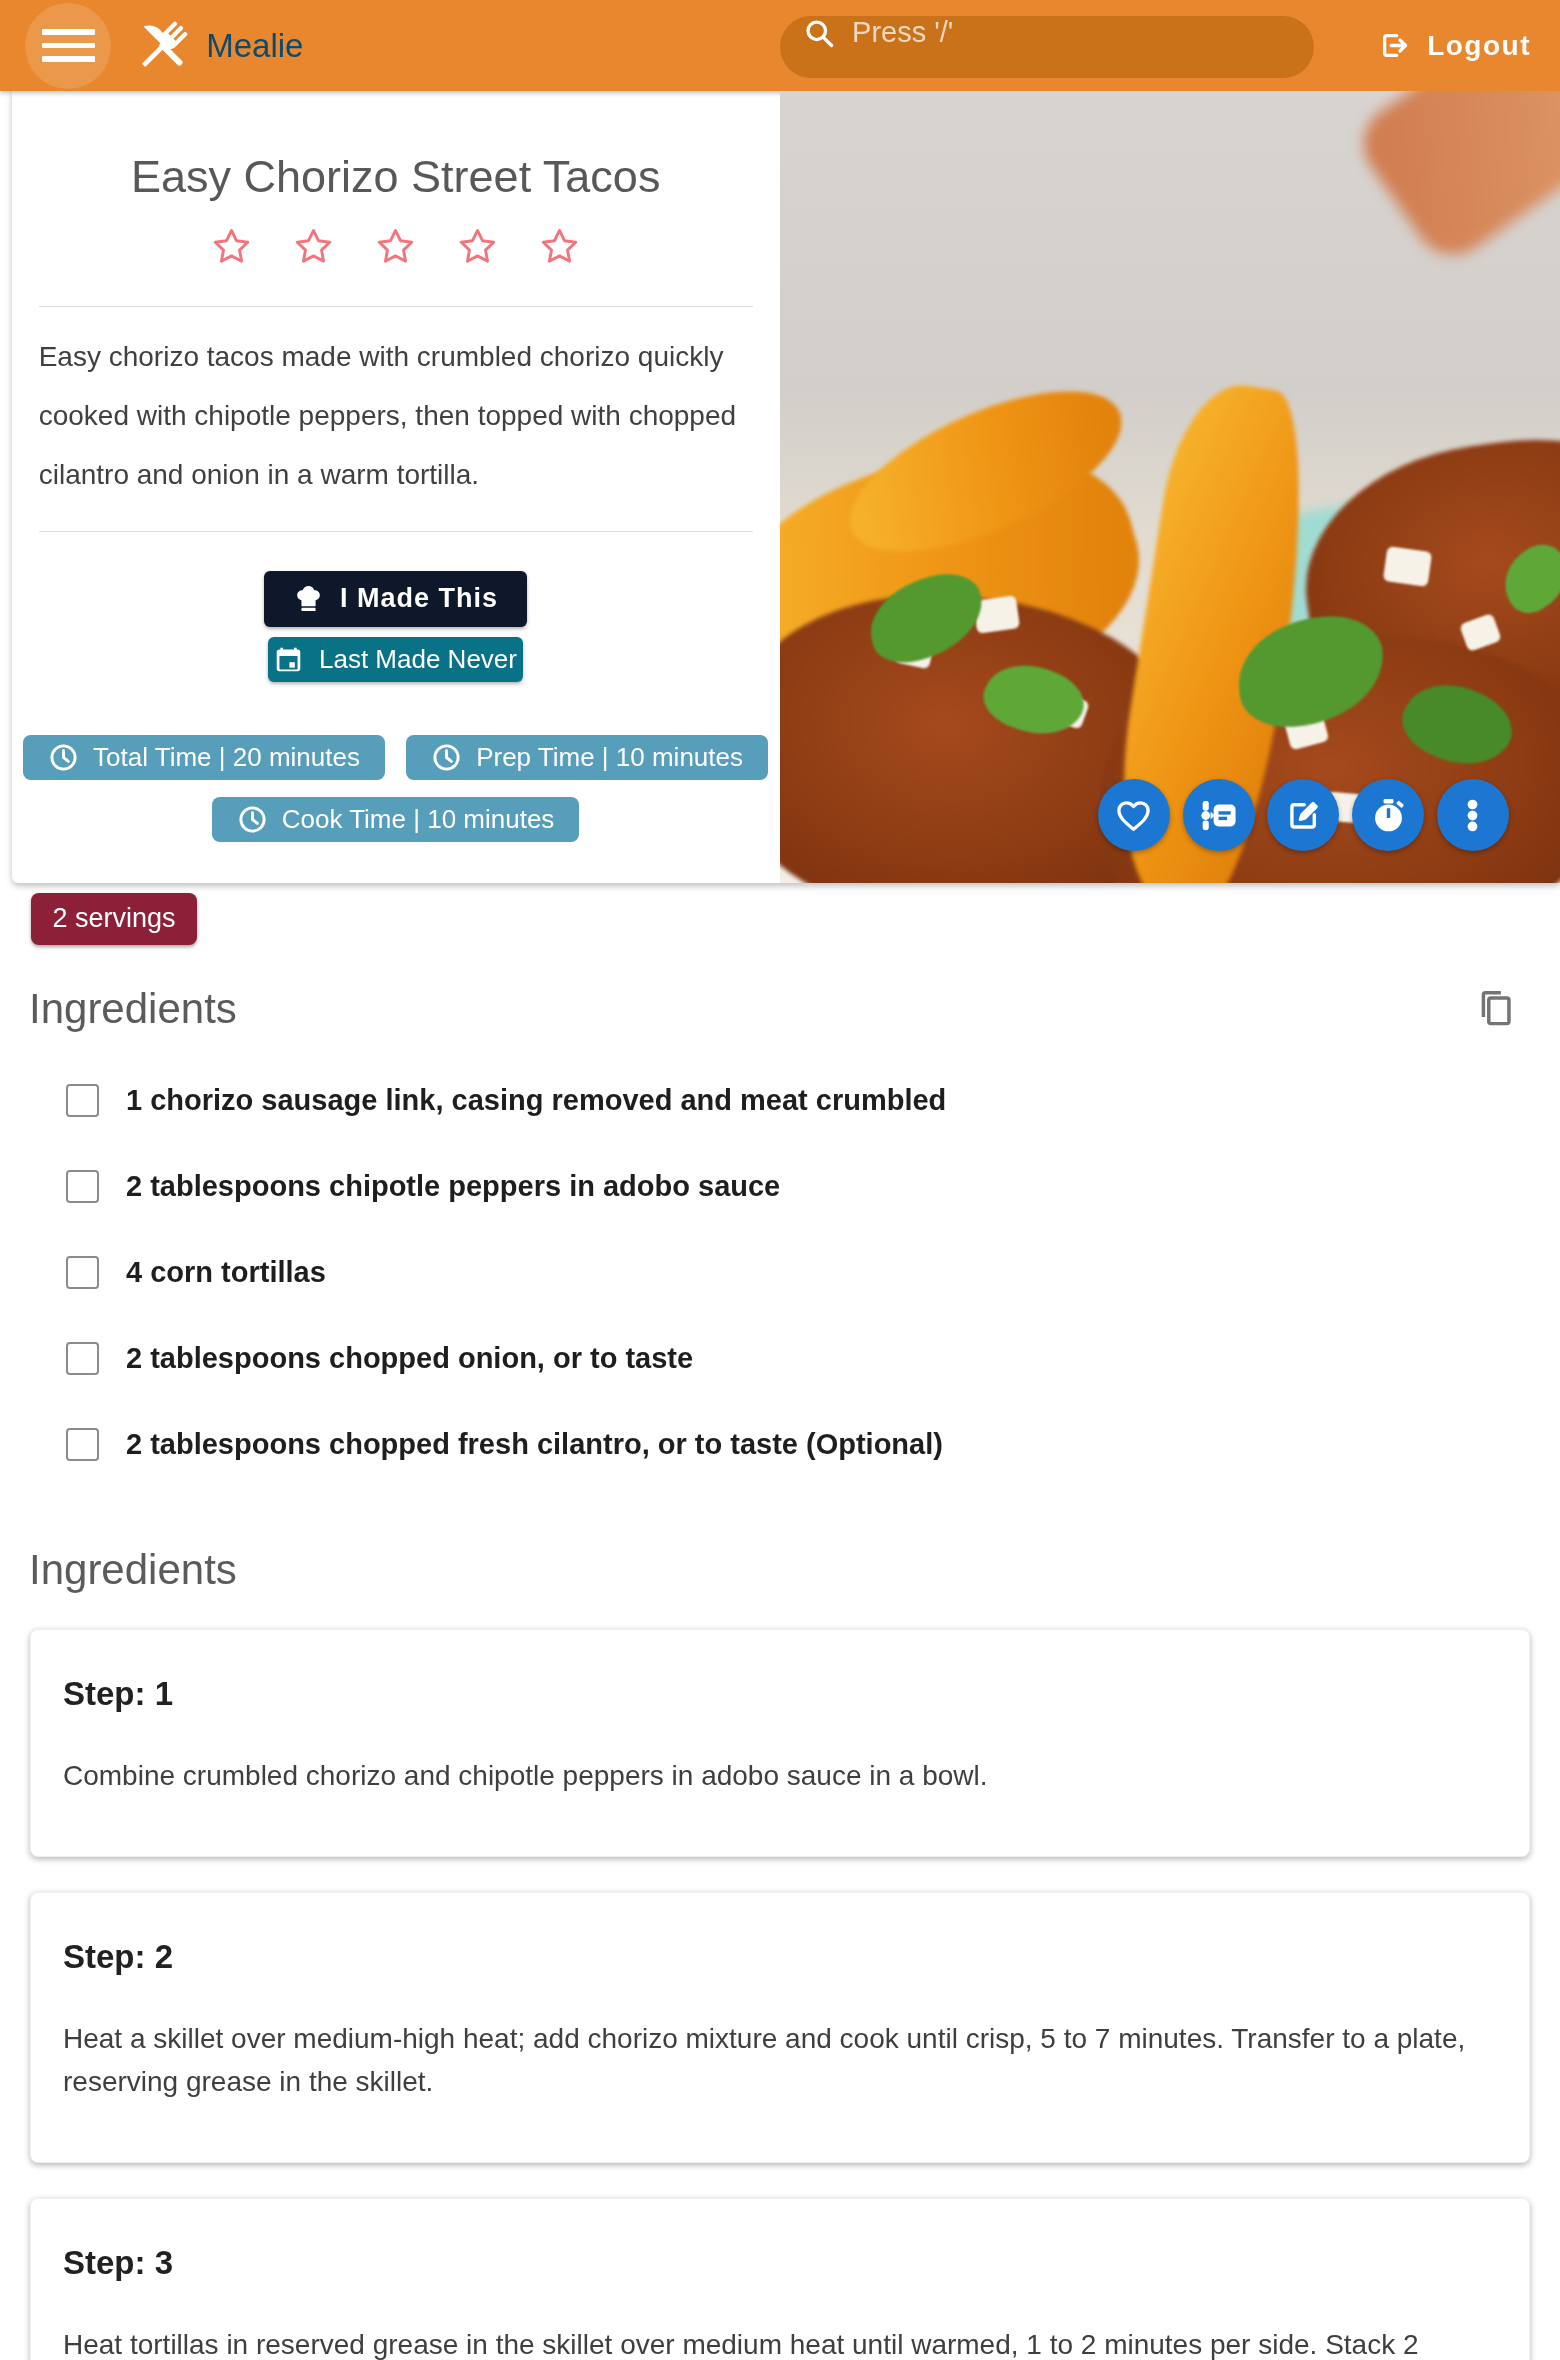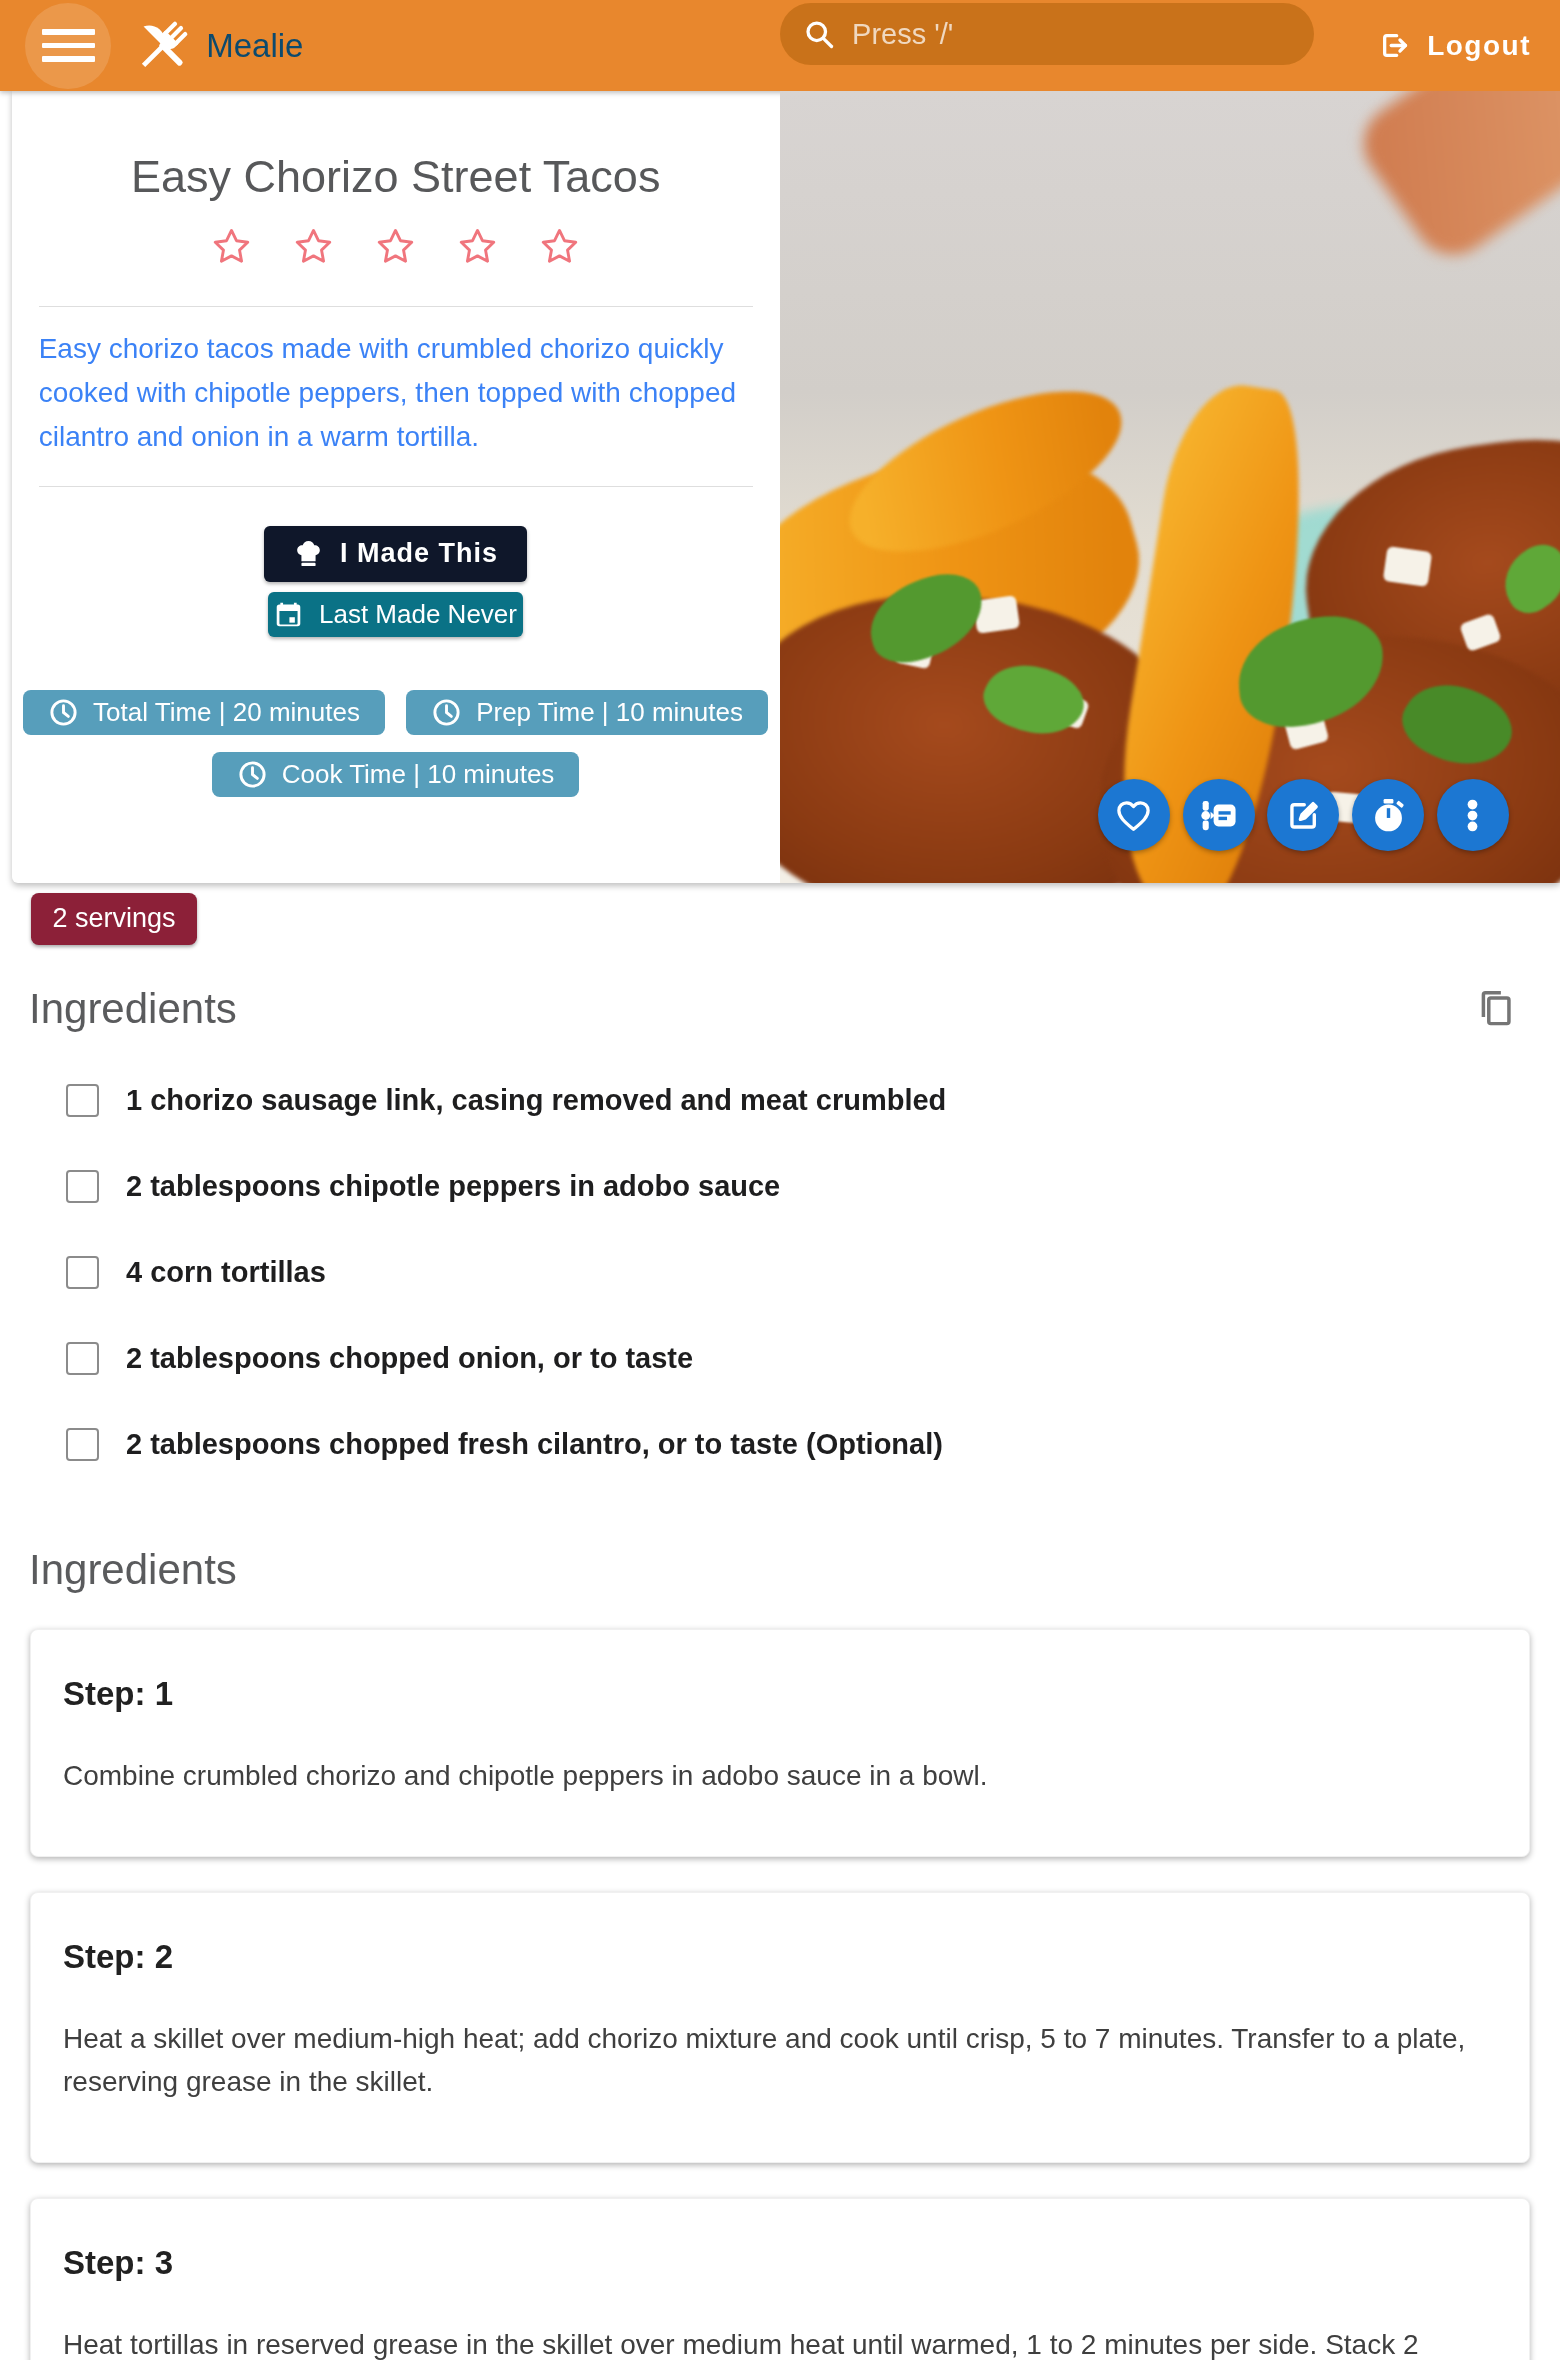--- a/index.html
+++ b/index.html
@@ -8,42 +8,42 @@
 
   
   .appbar { height:91px; background:#E8872D; display:flex; align-items:center;
             position:relative; padding:0 25px; box-shadow:0 2px 4.9px rgba(0,0,0,.25); }
   .menu-wrap { width:86px; height:86px; border-radius:50%; background:rgba(255,255,255,.14);
                display:flex; align-items:center; justify-content:center; cursor:pointer; flex:0 0 auto; }
   .hamburger { display:flex; flex-direction:column; gap:7.8px; }
   .hamburger span { width:53px; height:5.9px; background:#fff; border-radius:1px; }
   .logo { margin-left:21.5px; flex:0 0 auto; display:flex; align-items:center; }
   .app-title { color:#0c4a6e; font-size:33px; font-weight:400; margin-left:13.7px; }
-  .search-pill { position:absolute; left:780px; top:3px; width:534px; height:62px;
-                 border-radius:31px; background:#C9721A; display:flex; align-items:center;
+  .search-pill { position:absolute; left:780px; top:16px; width:534px; height:62px;
+                 border-radius:31px; background:#C9721A; display:flex; align-items:flex-start;
                  padding:0 21.5px; }
   .search-pill input { flex:1; background:transparent; border:none; outline:none;
                        color:#fff; font-size:29px; margin-left:15.6px; font-family:inherit; }
   .search-pill input::placeholder { color:rgba(255,255,255,.72); }
   .logout-btn { position:absolute; right:29px; top:0; height:91px; display:flex;
                 align-items:center; gap:15.6px; color:#fff; font-size:28px; font-weight:700;
                 letter-spacing:1.5px; cursor:pointer; background:none; border:none;
                 font-family:inherit; }
 
   
   .recipe-card { margin-left:11.7px; width:1549px; height:792px; display:flex;
                  background:#fff; border-radius:0 0 5.9px 5.9px;
                  box-shadow:0 2.9px 5.9px rgba(0,0,0,.25); }
   .recipe-left { width:768px; padding-top:60px; }
   .recipe-title { text-align:center; font-size:45px; font-weight:400; color:#57585a; }
   .stars { display:flex; justify-content:center; gap:41px; margin-top:23.4px; }
   .stars svg { cursor:pointer; }
   .divider { border:none; border-top:1px solid #dedede; margin:0 27px; }
   .div1 { margin-top:39px; }
-  .description { margin:19.5px 27px 0; font-size:28px; line-height:44px; color:#3b82f6; }
+  .description { margin:19.5px 27px 0; font-size:28px; line-height:59px; color:#404040; }
   .div2 { margin-top:27px; }
   .btn { display:flex; align-items:center; gap:15.6px; border:none; cursor:pointer;
          color:#fff; font-family:inherit; border-radius:5.9px;
          box-shadow:0 2px 3.9px rgba(0,0,0,.3); }
   .made-btn { margin:39px auto 0; height:56px; padding:0 29px; background:#0f172a;
               font-size:27px; font-weight:700; letter-spacing:1px; }
   .lastmade-btn { margin:9.8px auto 0; height:45px; padding:0 6px; background:#0A7286;
                   font-size:26px; font-weight:500; }
   .chips { margin-top:53px; display:flex; flex-direction:column; gap:17.6px; align-items:center; }
   .chip-row { display:flex; gap:21.5px; justify-content:center; }

